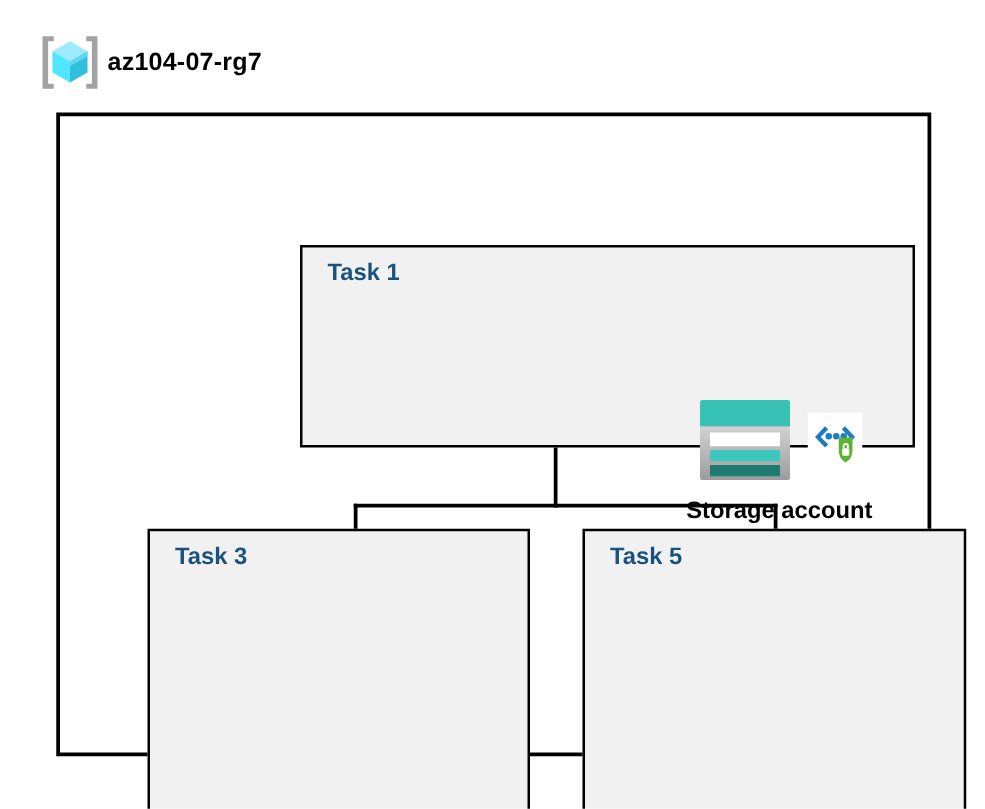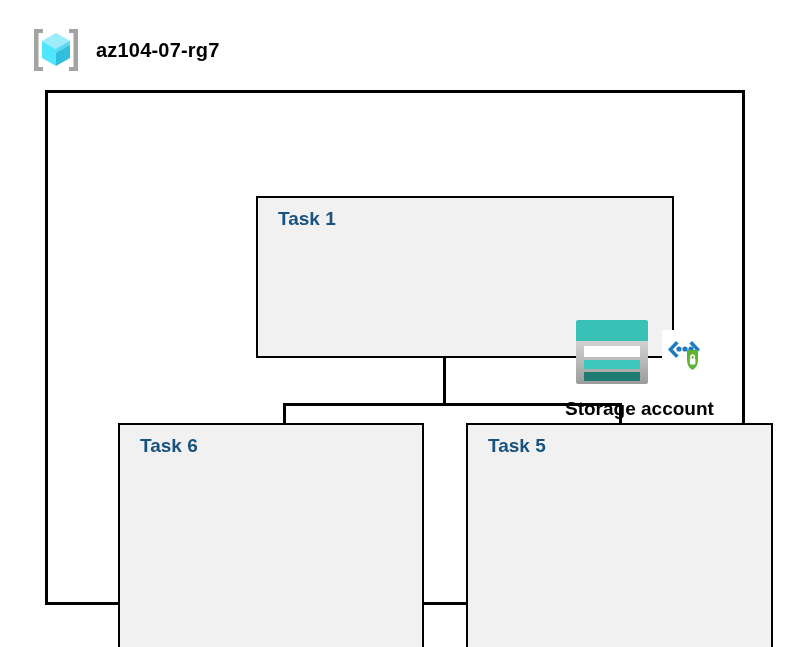--- a/index.html
+++ b/index.html
@@ -15,21 +15,21 @@
     overflow: hidden;
   }
 
   
   #rg-header {
     position: absolute;
     left: 30px;
     top: 24px;
     display: flex;
     align-items: center;
-    gap: 14px;
+    gap: 4px;
     text-align: center;
   }
   #rg-icon { width: 52px; height: 52px; display: block; }
   #rg-title {
     font-size: 20px;
     font-weight: bold;
     color: #000000;
     letter-spacing: 0.2px;
     white-space: nowrap;
   }
@@ -46,21 +46,21 @@
     background: #ffffff;
   }
 
   
   .task-box {
     position: absolute;
     border: 2px solid #000000;
     box-sizing: border-box;
     background: #f1f1f1;
   }
-  #task1-box { left: 208px; top: 103px; width: 418px; height: 162px; padding-left: 44px; }
+  #task1-box { left: 192px; top: 103px; width: 492px; height: 162px; padding-left: 44px; }
   #task2-box { left: 70px;  top: 330px; width: 306px; height: 243px; }
   #task3-box { left: 418px; top: 330px; width: 307px; height: 243px; }
 
   .task-label {
     position: absolute;
     left: 20px;
     top: 10px;
     font-size: 19px;
     font-weight: bold;
     color: #18527e;
@@ -165,21 +165,21 @@
       <span class="node-caption">Storage account</span>
     </div>
   </div>
 
   <div id="conn-stem" class="conn"></div>
   <div id="conn-bar" class="conn"></div>
   <div id="conn-left-drop" class="conn"></div>
   <div id="conn-right-drop" class="conn"></div>
 
   <div id="task2-box" class="task-box">
-    <span class="task-label">Task 6</span>
+    <span class="task-label">Task 3</span>
 
   </div>
 
   <div id="task3-box" class="task-box">
     <span class="task-label">Task 5</span>
 
   </div>
 
 </div>
 

